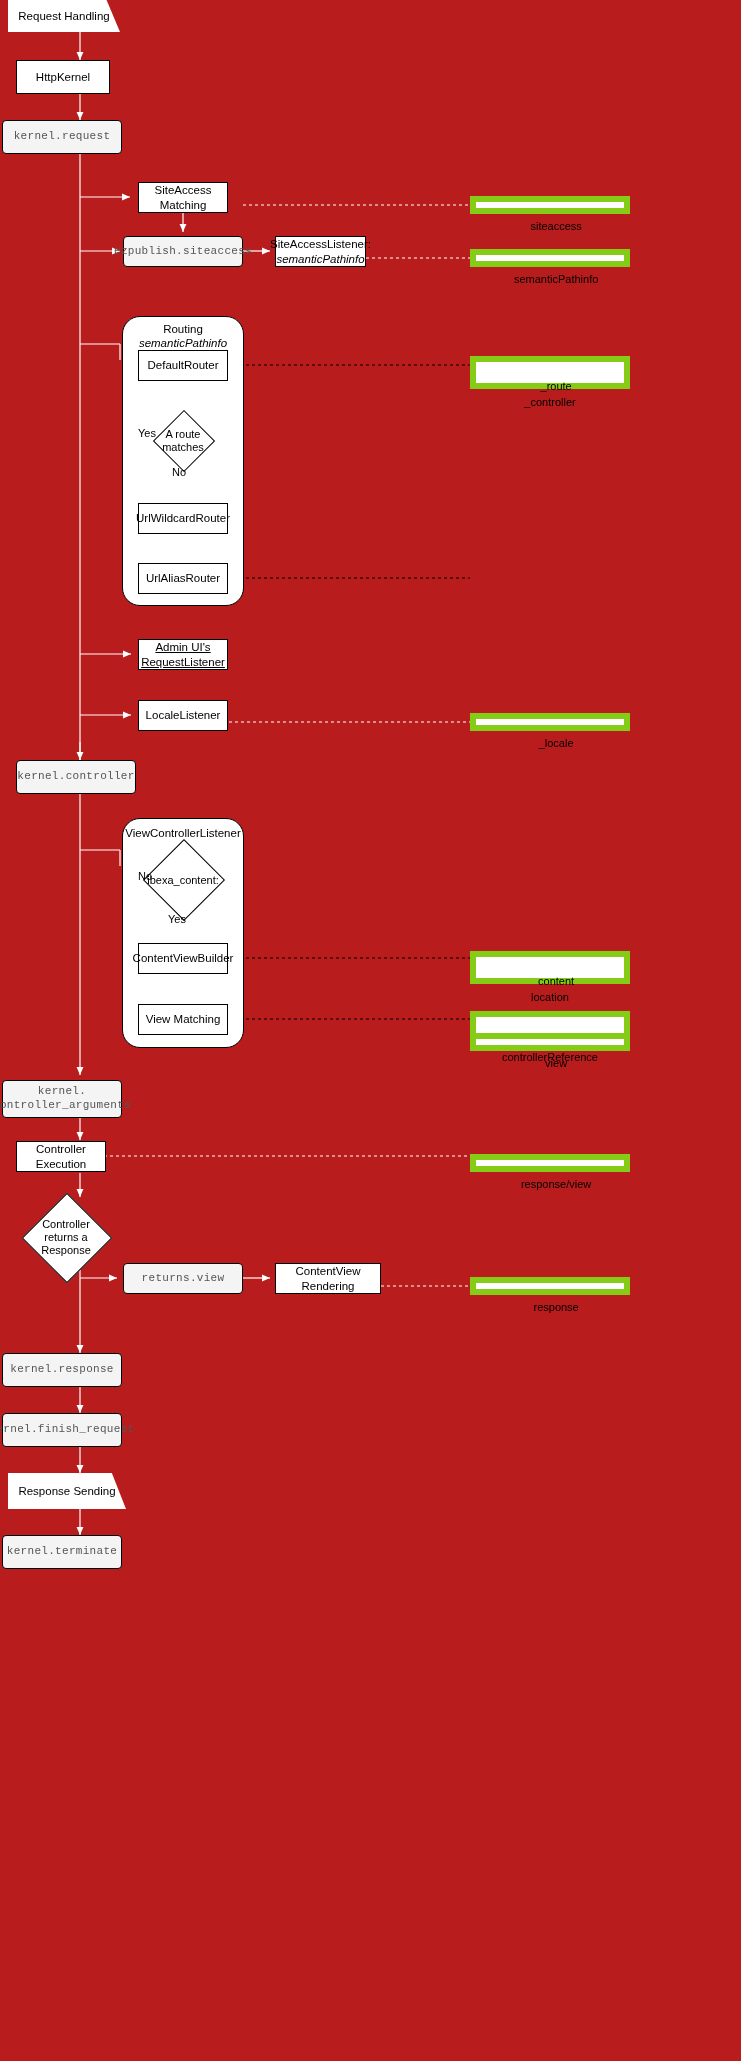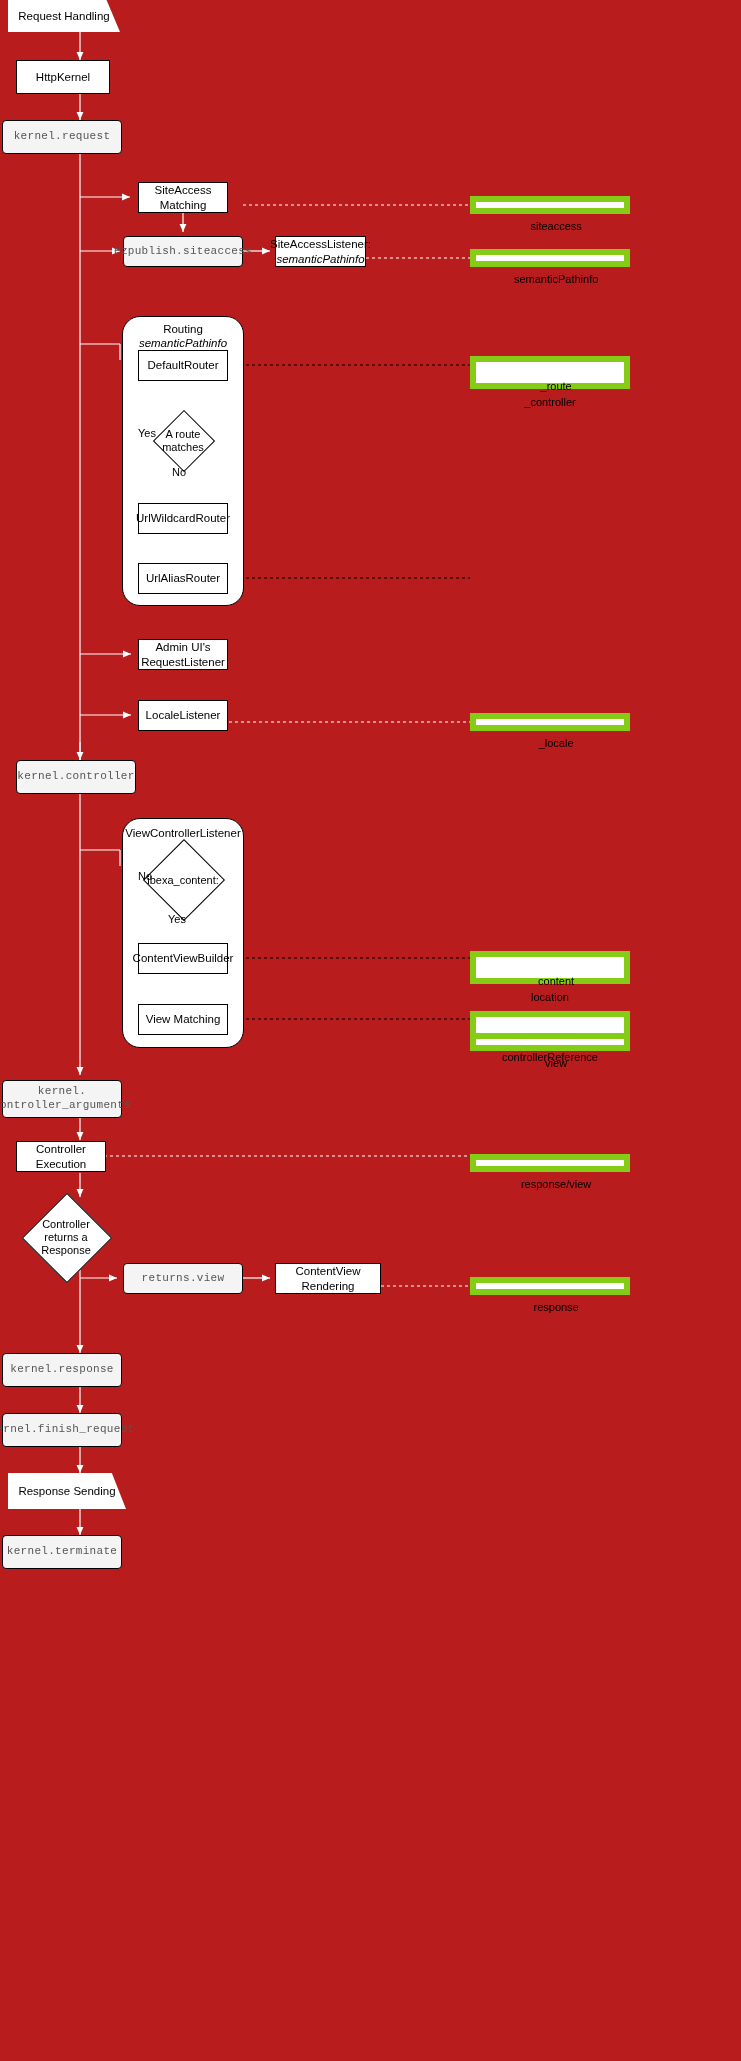--- a/index.html
+++ b/index.html
@@ -231,21 +231,21 @@
   </div>
 
   <div class="node" style="left:138px; top:503px; width:90px; height:31px;">
     <span>UrlWildcardRouter</span>
   </div>
 
   <div class="node" style="left:138px; top:563px; width:90px; height:31px;">
     <span>UrlAliasRouter</span>
   </div>
 
-  <div class="node" style="left:138px; top:639px; width:90px; height:31px; flex-direction:column;">
+  <div class="node" style="left:138px; top:639px; width:90px; height:31px; flex-direction:column;text-decoration:underline;">
     <span>Admin UI's</span>
     <span>RequestListener</span>
   </div>
 
   <div class="node" style="left:138px; top:700px; width:90px; height:31px;">
     <span>LocaleListener</span>
   </div>
 
   <div class="node mono rounded" style="left:16px; top:760px; width:120px; height:34px;">
     <span>kernel.controller</span>

